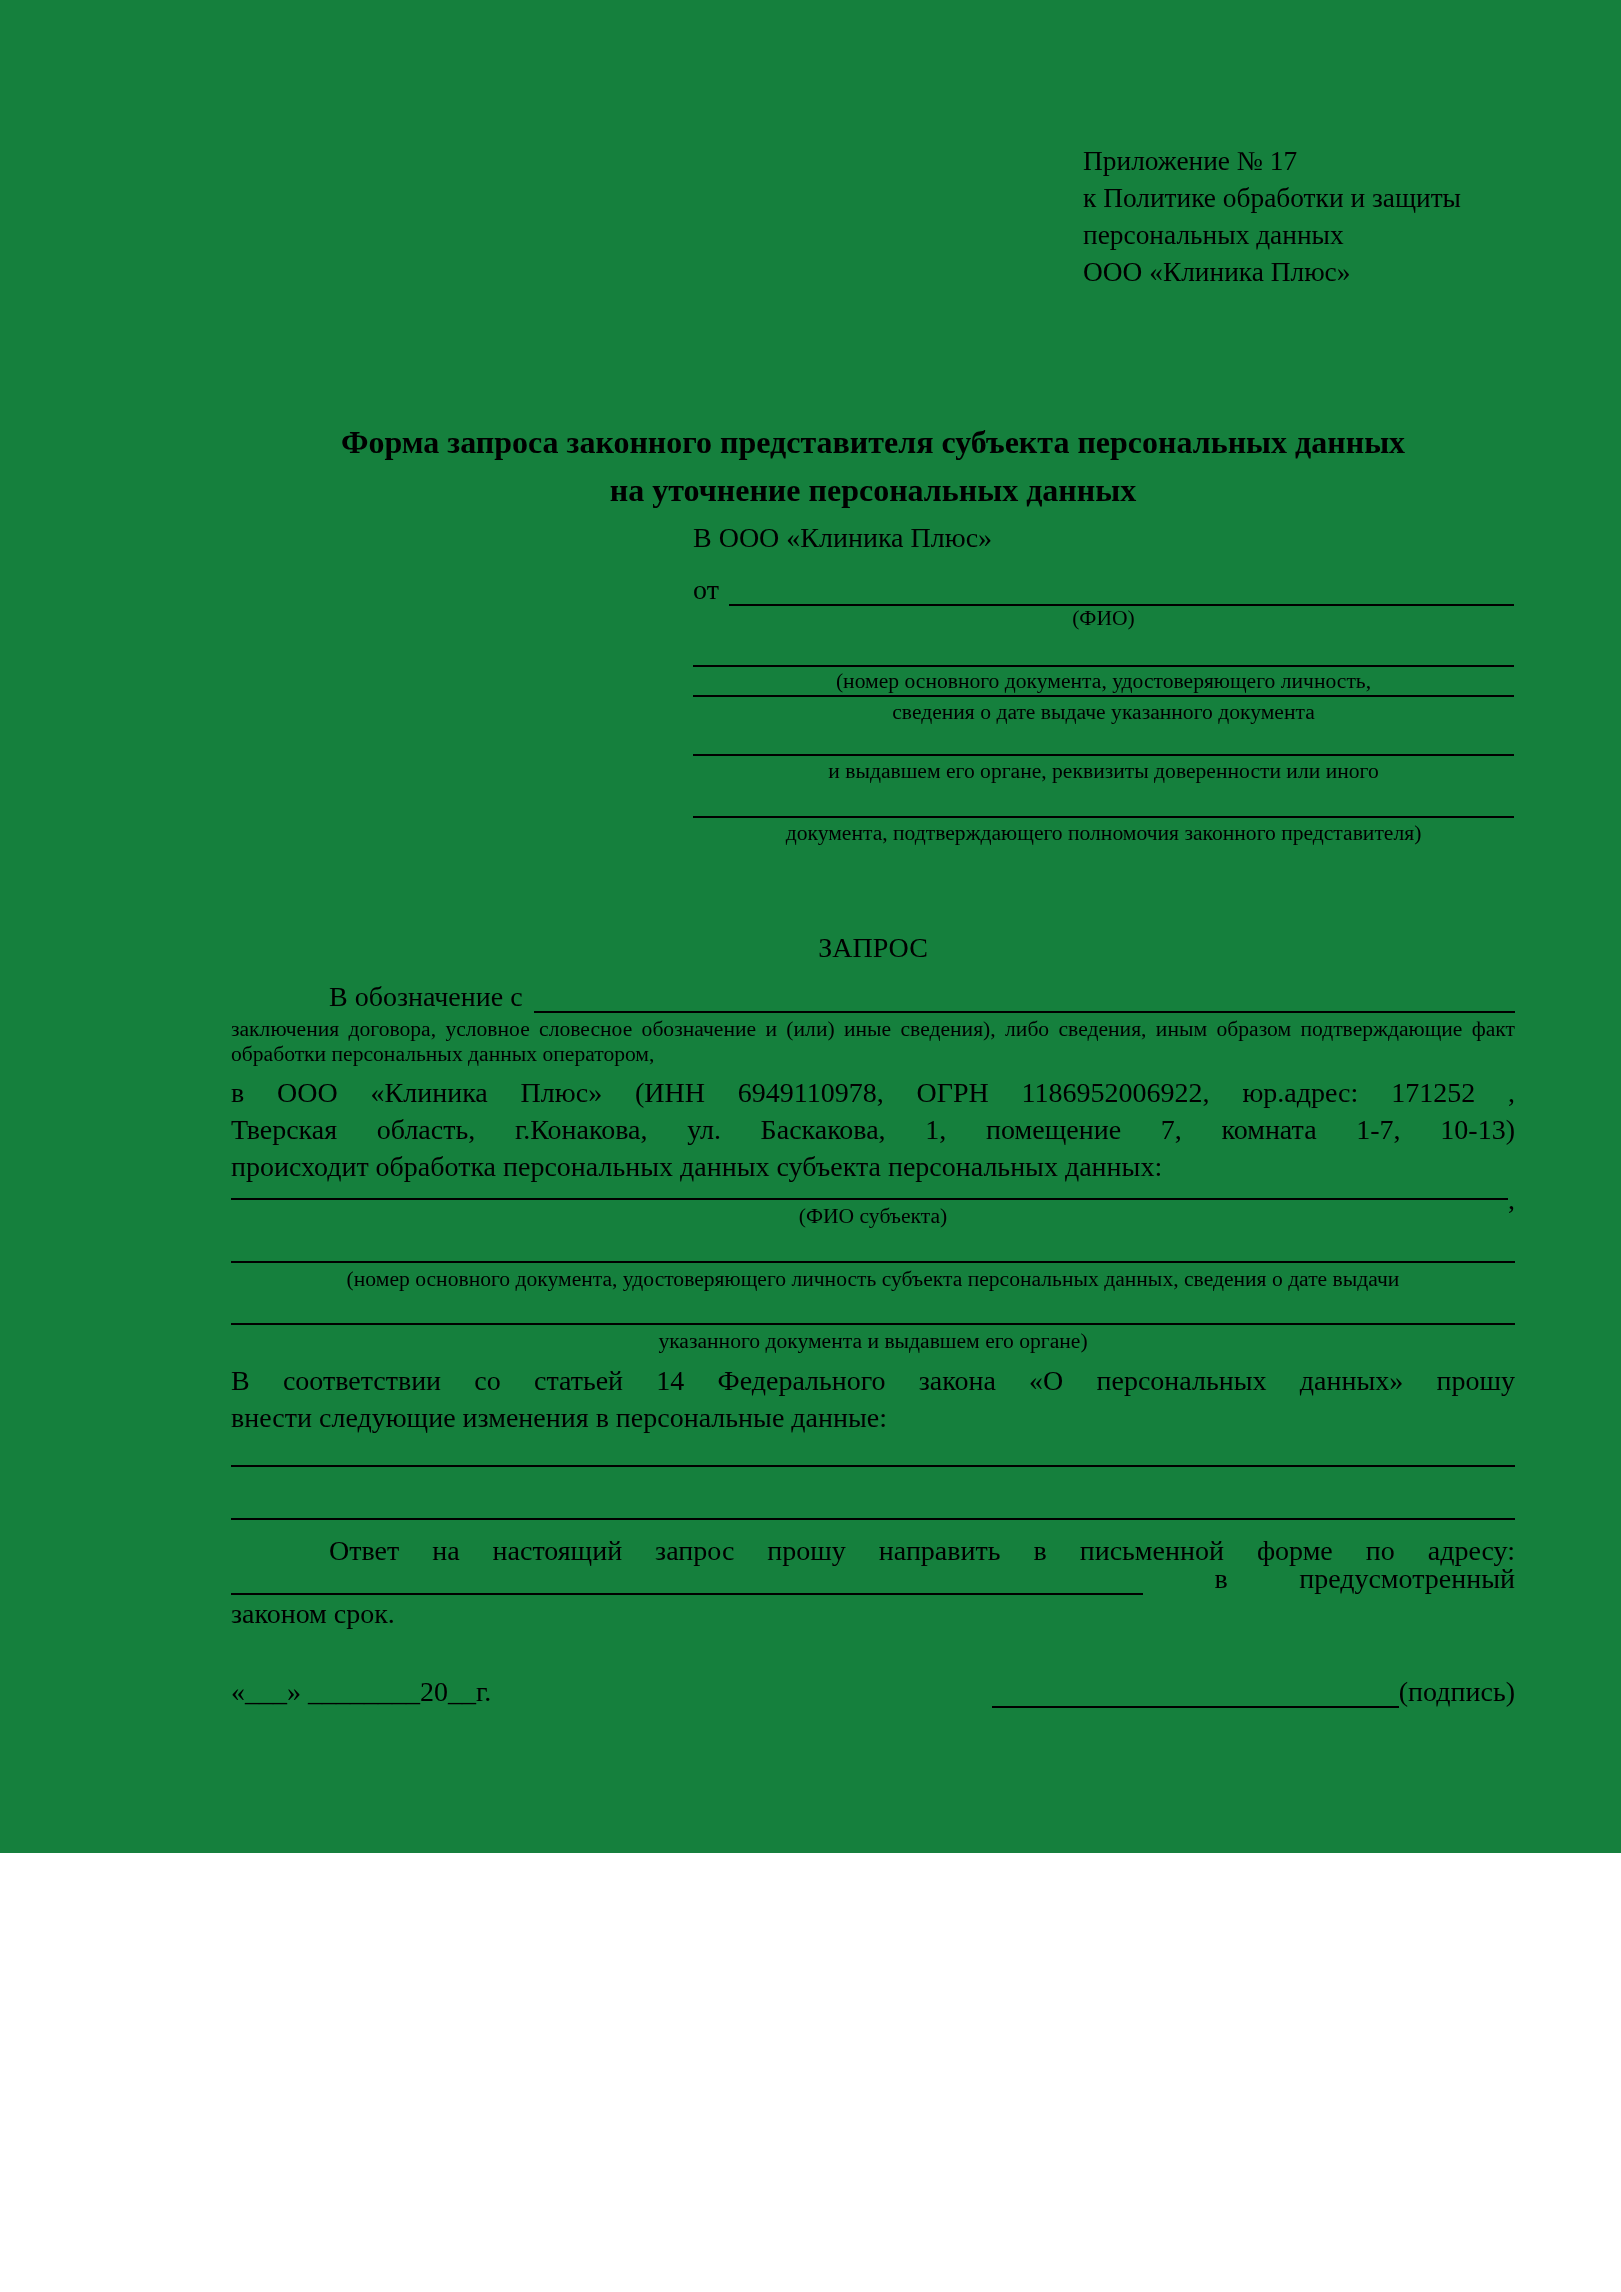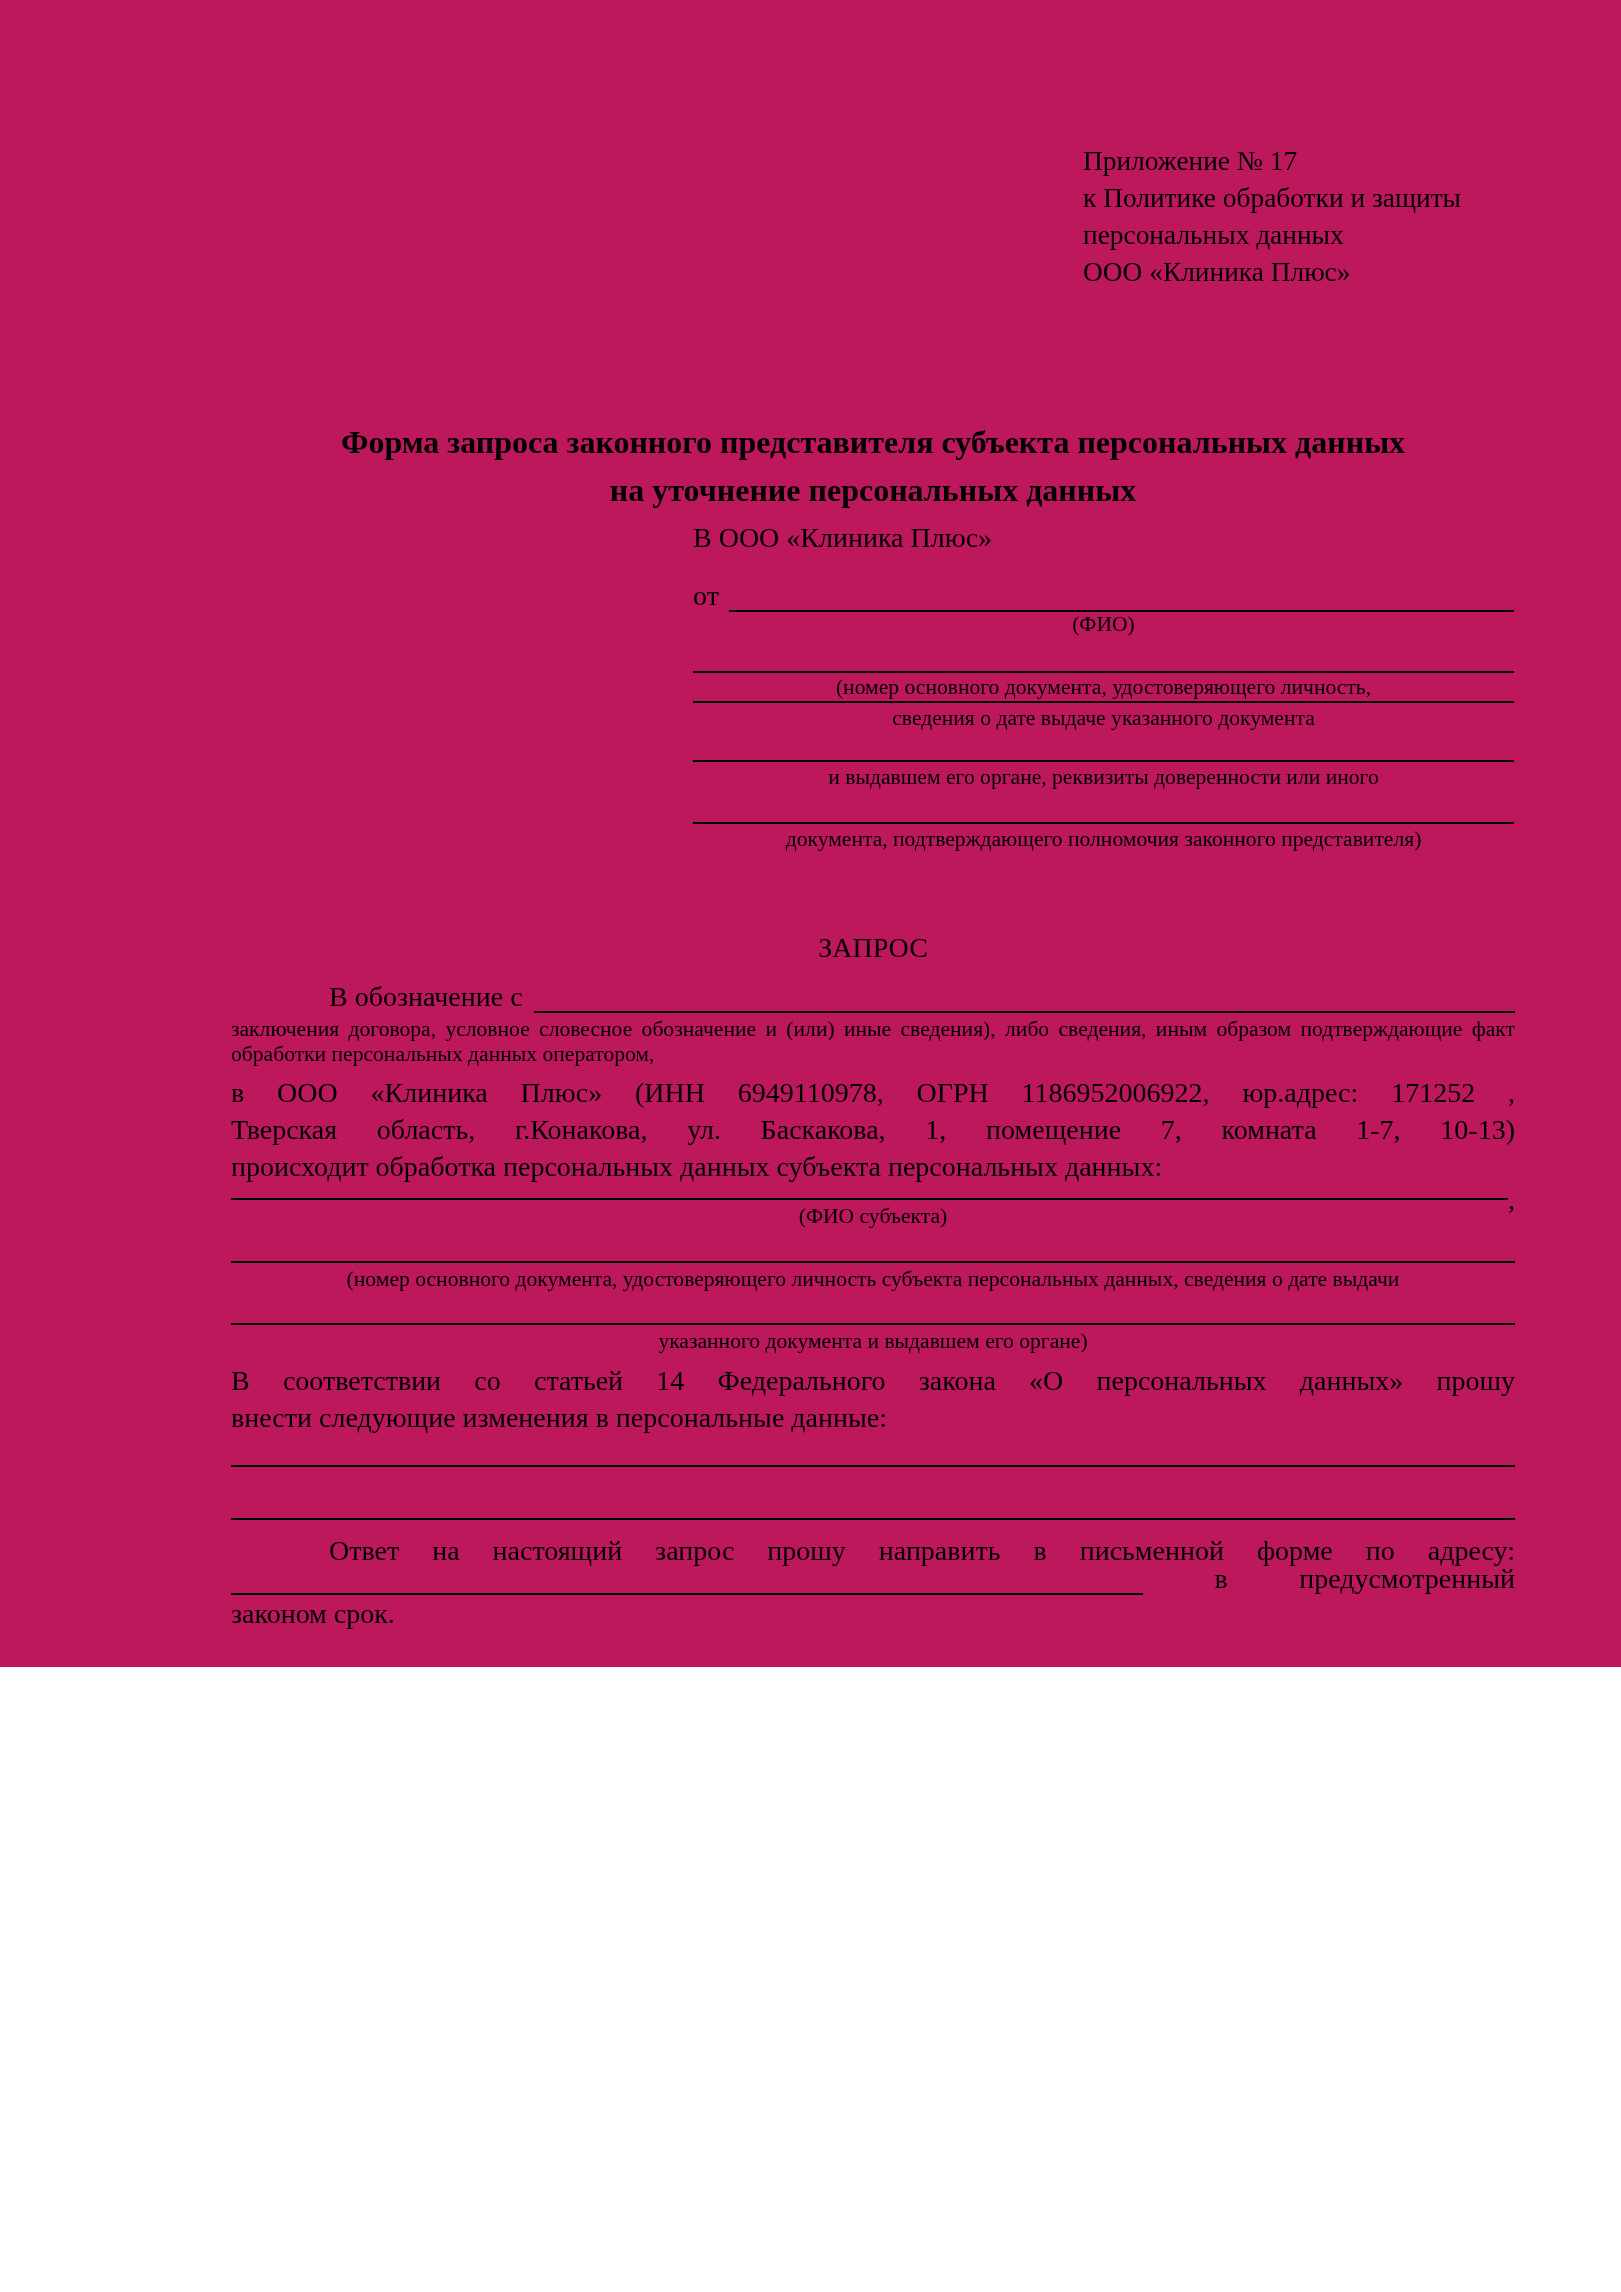--- a/index.html
+++ b/index.html
@@ -1,39 +1,39 @@
 <!DOCTYPE html>
 <html lang="ru"><head>
 <meta charset="utf-8">
 <style>
   html,body { margin:0; padding:0; background:#ffffff; }
   .page {
     position:relative;
-    width:1621px; height:1667px;
-    background:#be185d;
+    width:1621px; height:1853px;
+    background:#15803d;
     color:#000;
     font-family:"Liberation Serif", serif;
     overflow:hidden;
   }
   .header-block {
     position:absolute; left:1083px; top:143px;
     font-size:27.4px; line-height:37px; white-space:nowrap;
   }
   .title {
     position:absolute; left:231px; width:1284px; top:382px;
     text-align:center; font-weight:bold; font-size:32px; line-height:48px;margin-top:36px;
   }
   .addressee {
     position:absolute; left:693px; width:821px; top:518px;
     font-size:28px;
   }
   .addressee .to { line-height:39px; }
   .hl-row { display:flex; align-items:flex-end; }
   .rule { flex:1; border-bottom:2.9px solid #000; }
-  .from-row { height:35px; margin-top:20px; }
+  .from-row { height:35px; margin-top:14px; }
   .from-row .rule { margin-left:9.8px; }
   .caption { font-size:21.6px; line-height:25.5px; text-align:center; }
   .field .rule-line { border-bottom:2.9px solid #000; height:0; }
   .addressee .f1 { margin-top:33px; }
   .addressee .f2 { }
   .addressee .f3 { margin-top:29px; }
   .addressee .f4 { margin-top:31px; }
   .field .caption { margin-top:2.9px; }
   .request {
     position:absolute; left:231px; width:1284px; top:929px;

